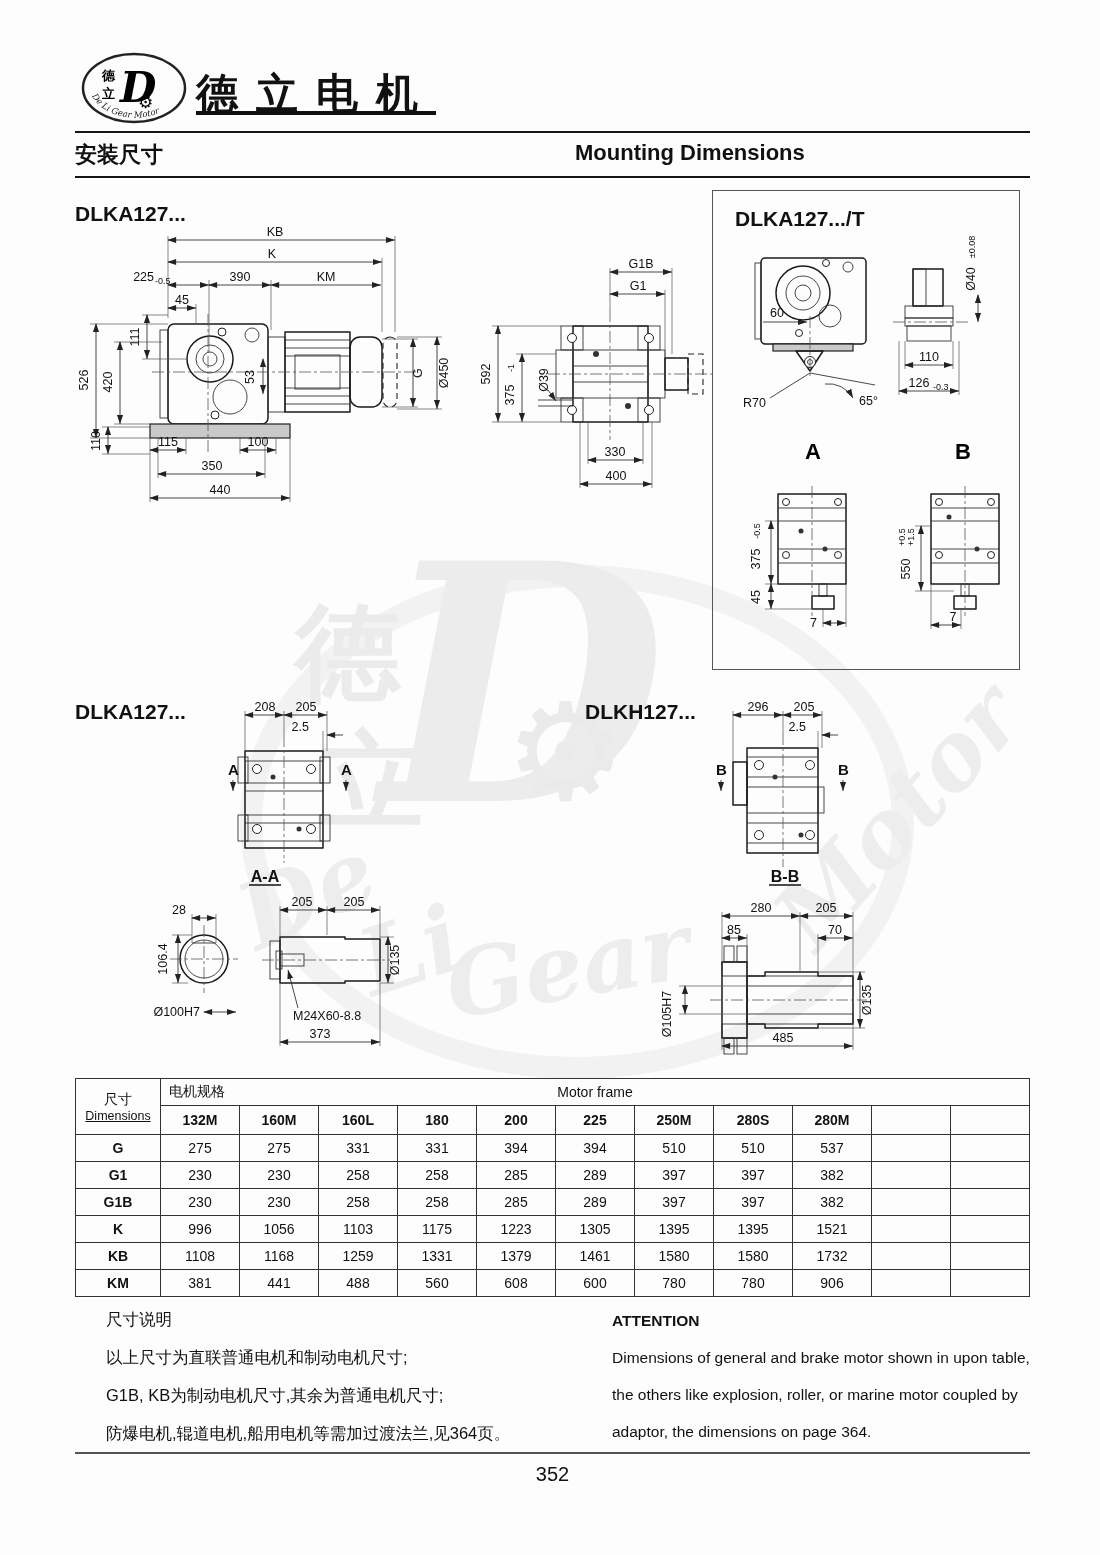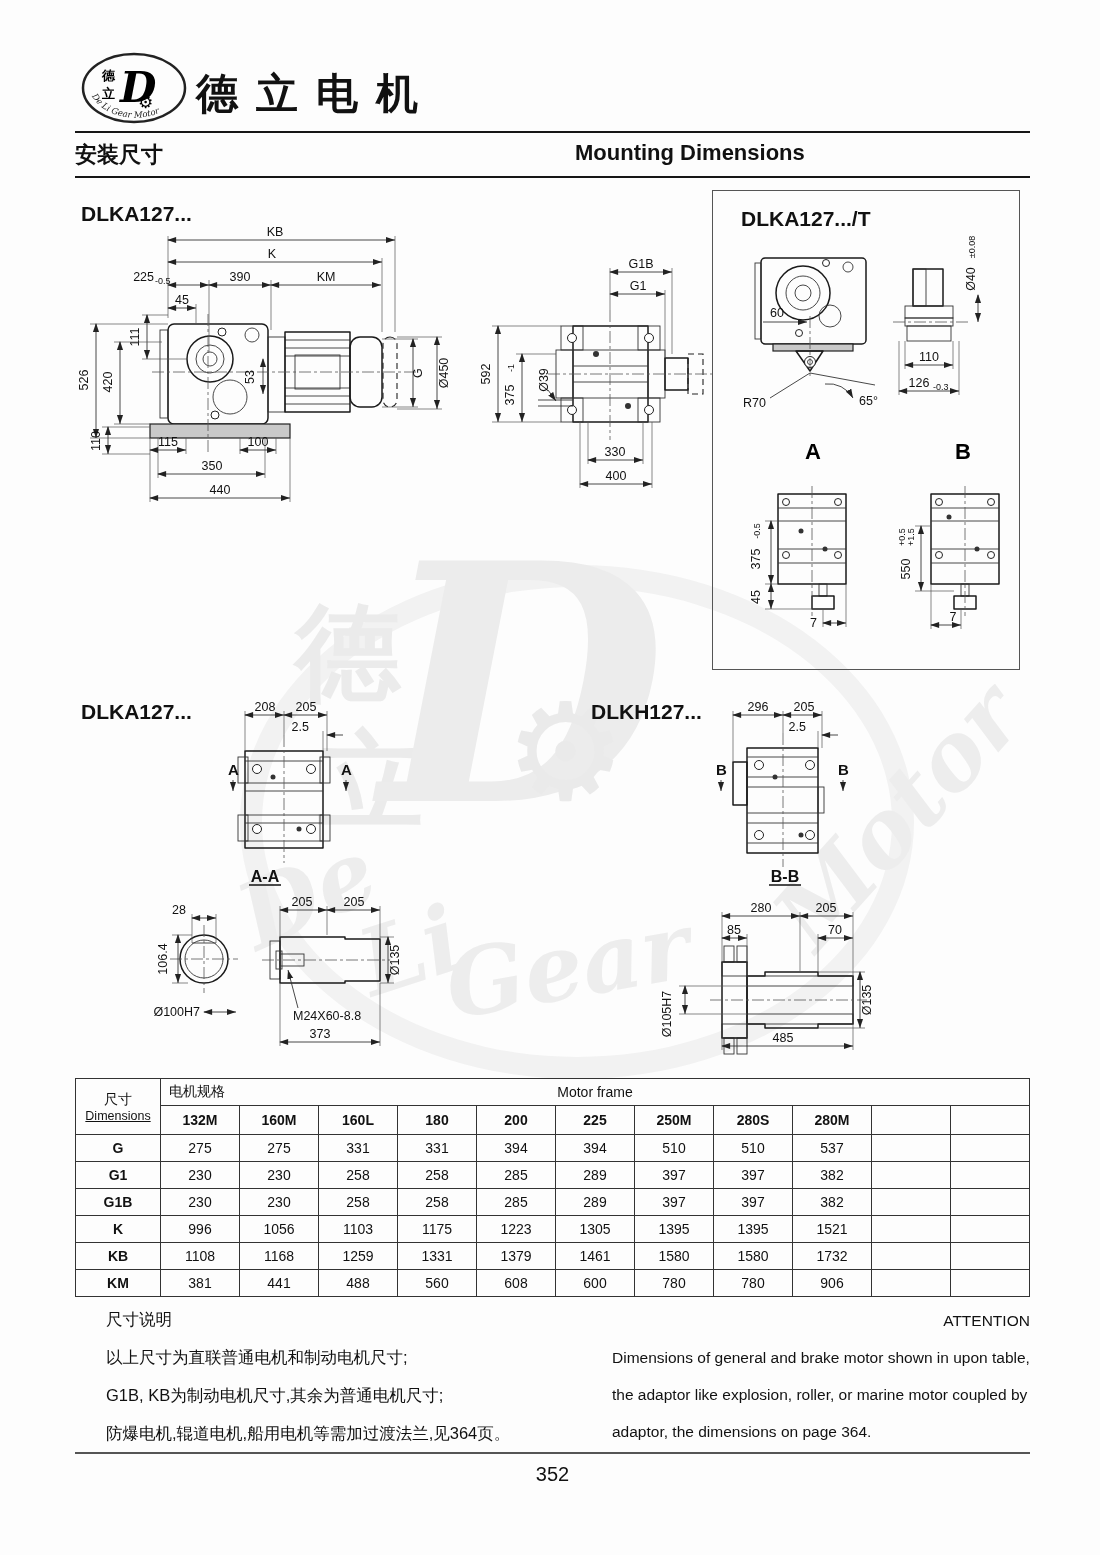--- a/index.html
+++ b/index.html
@@ -7,25 +7,25 @@
         font-family:"Liberation Sans",sans-serif;color:#111;}
   .content{position:absolute;inset:0;z-index:1;}
   
   .wm{position:absolute;z-index:0;pointer-events:none;white-space:nowrap;}
   .wm-ring{left:240px;top:565px;width:630px;height:470px;border:22px solid #f2f2f2;border-radius:50%;}
   .wm-d{left:380px;top:520px;font:italic bold 330px "DejaVu Serif",serif;color:#ececec;line-height:1;}
   .wm-zh{font:bold 105px "DejaVu Serif",serif;color:#ebebeb;line-height:1;}
   .wm-gear{left:505px;top:685px;font-size:135px;color:#eaeaea;line-height:1;}
   .wm-script{font:italic bold 92px "DejaVu Serif",serif;color:#ededed;line-height:1;}
   
-  .brand{position:absolute;left:196px;top:66px;font:bold 42px "DejaVu Serif",serif;letter-spacing:18px;}
+  .brand{position:absolute;left:196px;top:66px;font:bold 42px "DejaVu Serif",serif;letter-spacing:18px;text-decoration:underline;}
   .rule{position:absolute;background:#161616;height:2px;width:955px;left:75px;}
   .sec-zh{position:absolute;left:75px;top:140px;font:bold 22px "Liberation Sans",sans-serif;}
   .sec-en{position:absolute;left:575px;top:140px;font:bold 22px "Liberation Sans",sans-serif;}
-  .dwg-title{font:bold 21px "Liberation Sans",sans-serif;margin-left:6px;}
+  .dwg-title{font:bold 21px "Liberation Sans",sans-serif;}
   
   .body{stroke:#1a1a1a;stroke-width:1.5;fill:none;stroke-linejoin:round;}
   .thin{stroke:#333;stroke-width:0.9;fill:none;}
   .ext{stroke:#555;stroke-width:0.7;fill:none;}
   .cl{stroke:#555;stroke-width:0.8;stroke-dasharray:12 3 3 3;fill:none;}
   .dash{stroke:#222;stroke-width:1.1;stroke-dasharray:6 4;fill:none;}
   .dim{stroke:#333;stroke-width:0.9;fill:none;marker-start:url(#aS);marker-end:url(#aE);}
   .dimE{stroke:#333;stroke-width:0.9;fill:none;marker-end:url(#aE);}
   .dimS{stroke:#333;stroke-width:0.9;fill:none;marker-start:url(#aS);}
   .hole{stroke:#222;stroke-width:1;fill:#fff;}
@@ -45,21 +45,21 @@
   .corner{line-height:1.15;}
   .corner .c1{font-size:14px;}
   .corner .c2{font-size:12.5px;text-decoration:underline;}
   .grouprow{position:relative;margin-top:28px;}
   .grouprow .gz{position:absolute;left:8px;top:4px;font-size:14px;}
   .grouprow .ge{display:block;font-size:14px;}
   .colhead td{font-weight:bold;height:28px;margin-left:8px;}
   
   .notes-zh{position:absolute;left:78px;top:1300px;font-size:16.5px;line-height:38px;margin-left:28px;}
   .notes-en{position:absolute;left:612px;top:1302px;font-size:15.5px;line-height:37px;}
-  .notes-en .t{font-weight:normal;text-align:right;}
+  .notes-en .t{font-weight:bold;}
   .pagenum{position:absolute;left:75px;top:1463px;width:955px;text-align:center;font-size:20px;}
   .abs{position:absolute;}
 </style>
 </head>
 <body>
 
 <div class="page">
 
   <svg width="0" height="0" style="position:absolute">
     <defs>
@@ -641,21 +641,21 @@
 
     <div class="notes-zh">
       <div>尺寸说明</div>
       <div>以上尺寸为直联普通电机和制动电机尺寸;</div>
       <div>G1B, KB为制动电机尺寸,其余为普通电机尺寸;</div>
       <div>防爆电机,辊道电机,船用电机等需加过渡法兰,见364页。</div>
     </div>
     <div class="notes-en">
       <div class="t">ATTENTION</div>
       <div>Dimensions of general and brake motor shown in upon table,</div>
-      <div>the adaptor like explosion, roller, or marine motor coupled by</div>
+      <div>the others like explosion, roller, or marine motor coupled by</div>
       <div>adaptor, the dimensions on page 364.</div>
     </div>
 
     <div class="rule" style="top:1452px;background:#555;"></div>
     <div class="pagenum">352</div>
 
   </div>
 </div>
 
 </body></html>

